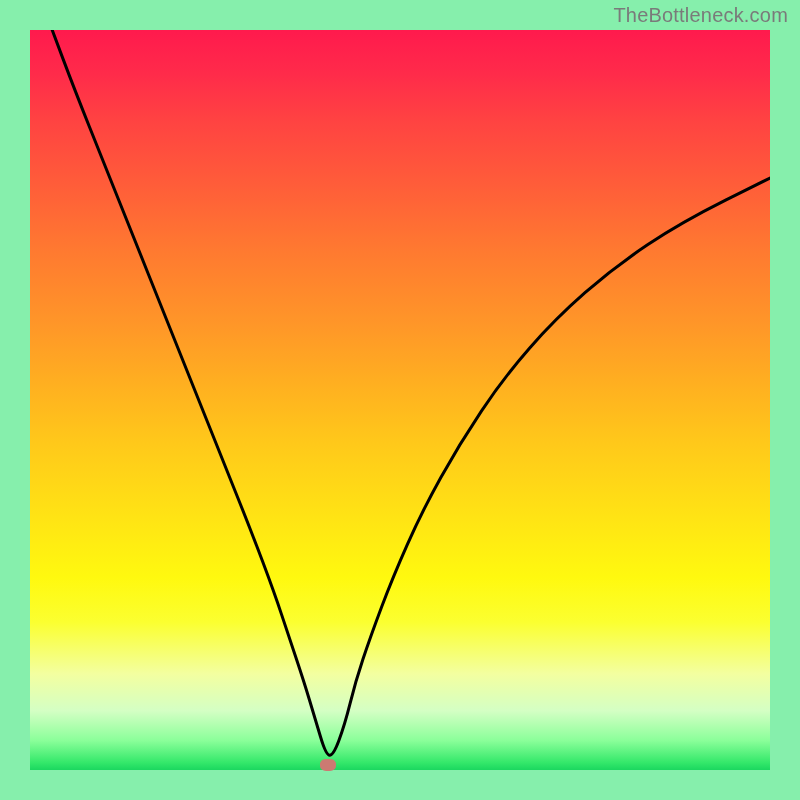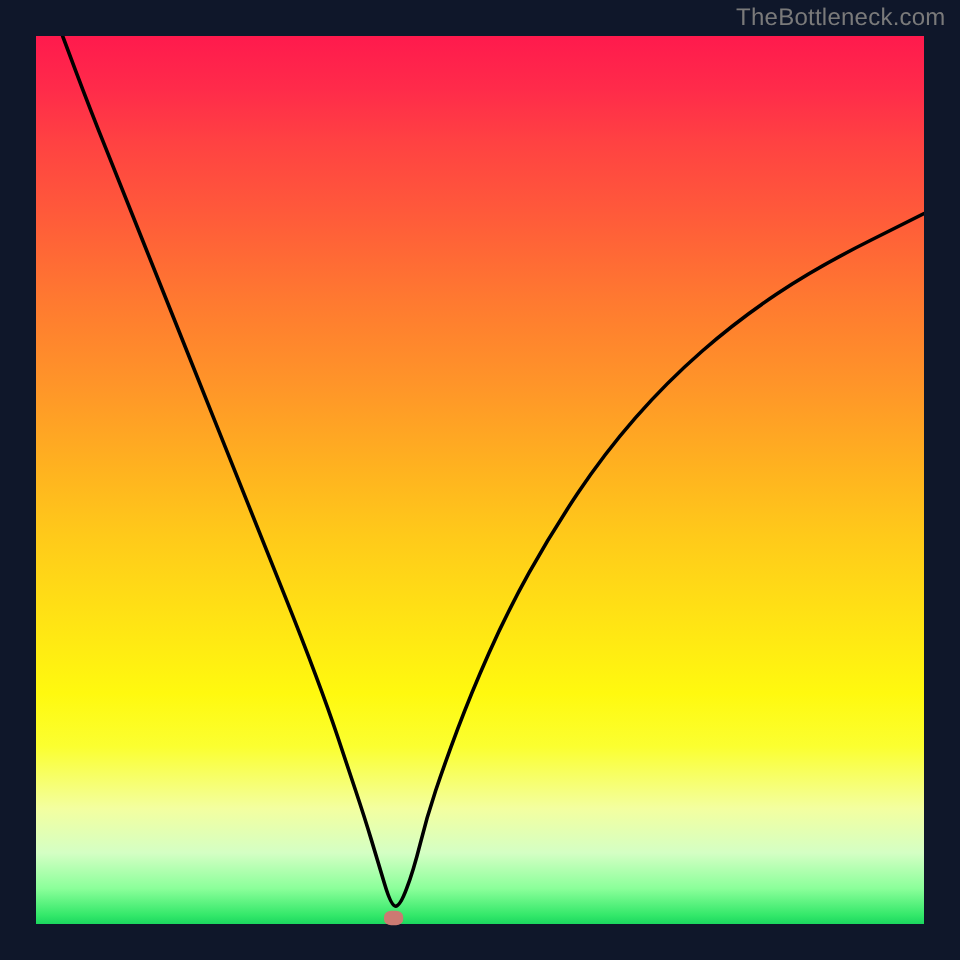--- a/index.html
+++ b/index.html
@@ -9,21 +9,21 @@
     height: 800px;
     background: #000;
     overflow: hidden;
   }
   .frame {
     position: absolute;
     left: 0;
     top: 0;
     width: 800px;
     height: 800px;
-    background: #0f172a;
+    background: #86efac;
   }
   .plot-area {
     position: absolute;
     left: 30px;
     top: 30px;
     width: 740px;
     height: 740px;
     background: linear-gradient(to bottom,
       #ff1a4d 0%,
       #ff2b4a 6%,

